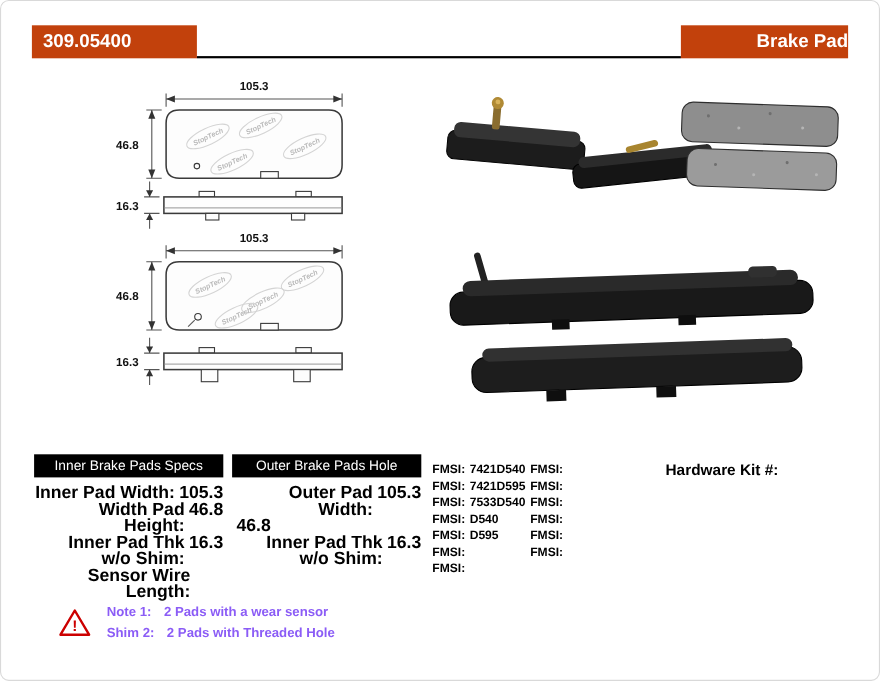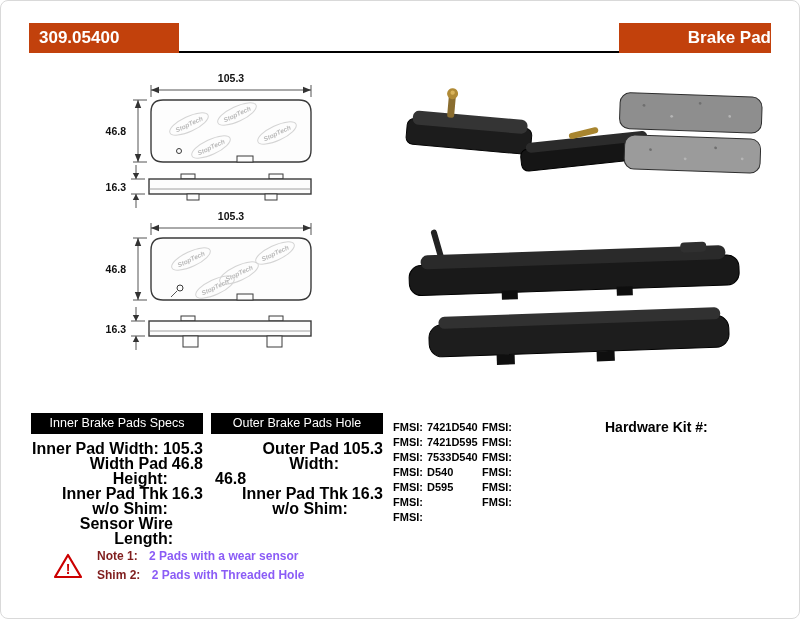--- a/index.html
+++ b/index.html
@@ -47,21 +47,21 @@
   .fmsi-row { display:flex; font-size:11px; font-weight:bold; line-height:15px; padding-left:2px; }
   .fmsi-cell { width:98px; display:flex; }
   .fmsi-cell .val { margin-left:4px; }
   .rel-row { display:flex; font-size:14px; font-weight:bold; line-height:15px; padding-left:4px; }
   .rel-row .val { margin-left:4px; }
 
   
   .notes { position:absolute; left:52px; top:546px; display:flex; align-items:center; }
   .note-lines { margin-left:14px; }
   .note-line { font-size:12px; font-weight:bold; line-height:19px; }
-  .note-label { color:#7f1d1d; }
+  .note-label { color:#8b5cf6; }
   .note-text  { color:#8b5cf6; margin-left:8px; }
 </style>
 </head>
 <body>
 
 <div class="page">
 
   <div class="header">
     <div class="banner left">
       <span>309.05400</span>

